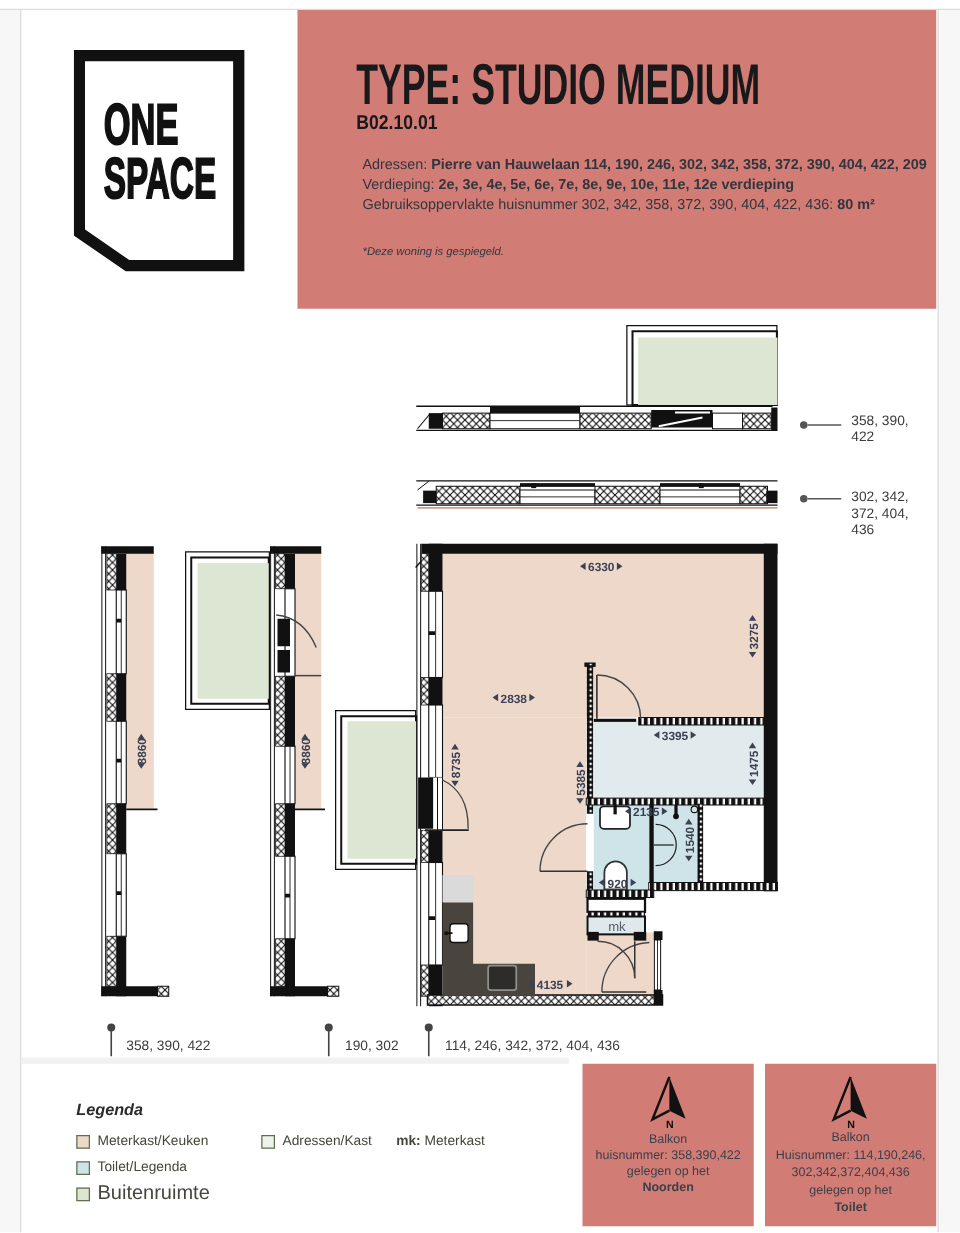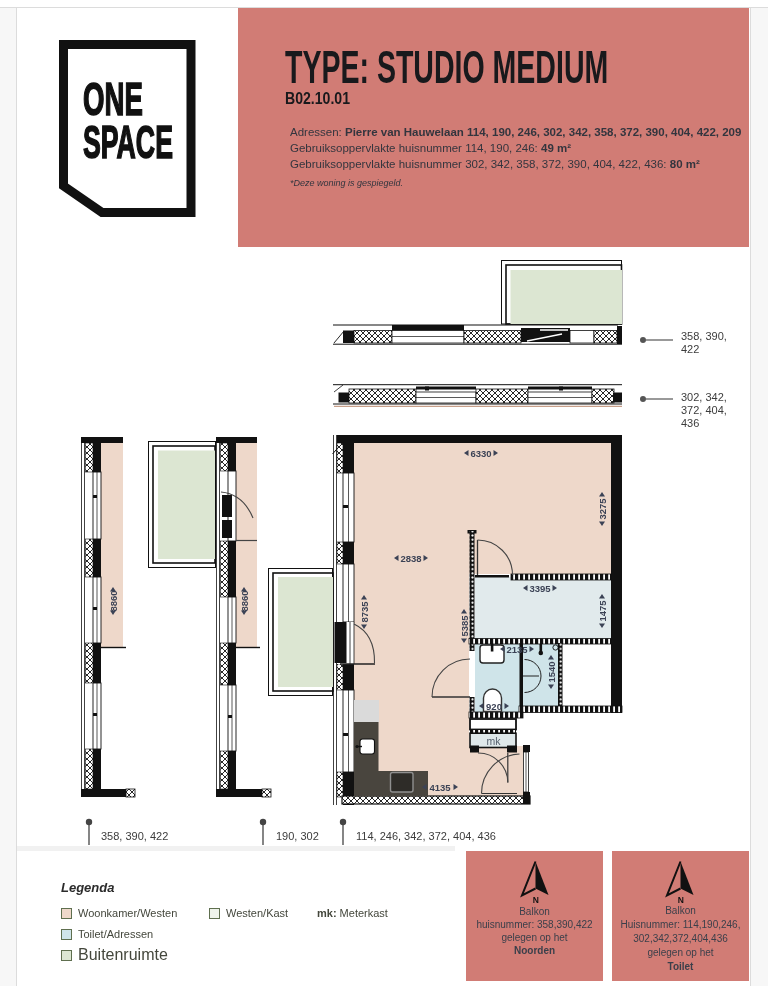--- a/index.html
+++ b/index.html
@@ -23,23 +23,23 @@
   <text transform="translate(24,75) scale(0.60,1)" font-size="46" font-weight="bold" fill="#111111" stroke="#111111" stroke-width="1.6">ONE</text>
   <text transform="translate(24,118) scale(0.58,1)" font-size="46" font-weight="bold" fill="#111111" stroke="#111111" stroke-width="1.6">SPACE</text>
 </svg>
 
 <div class="abs" style="left:285px;top:44px;font-size:46px;font-weight:bold;color:#19191c;transform:scaleX(0.62);transform-origin:0 0;line-height:1;white-space:nowrap;">TYPE: STUDIO MEDIUM</div>
 
 <div class="abs" style="left:285px;top:91px;font-size:16px;font-weight:bold;color:#19191c;transform:scaleX(0.88);transform-origin:0 0;line-height:1;white-space:nowrap;">B02.10.01</div>
 
 <div class="abs" style="left:290px;top:124px;width:460px;font-size:11.5px;line-height:16px;color:#33353e;">
   <div>Adressen: <b>Pierre van Hauwelaan 114, 190, 246, 302, 342, 358, 372, 390, 404, 422, 209</b></div>
-  <div>Gebruiksoppervlakte huisnummer 114, 190, 246: <b>49 m²</b></div>
+  <div>Verdieping: <b>2e, 3e, 4e, 5e, 6e, 7e, 8e, 9e, 10e, 11e, 12e verdieping</b></div>
   <div>Gebruiksoppervlakte huisnummer 302, 342, 358, 372, 390, 404, 422, 436: <b>80 m²</b></div>
-  <div style="font-size:9px;font-style:italic;padding-top:3px;">*Deze woning is gespiegeld.</div>
+  <div style="font-size:9px;font-style:italic;padding-top:3px;margin-top:18px;">*Deze woning is gespiegeld.</div>
 </div>
 
 <div class="abs" style="left:17px;top:846px;width:438px;height:5px;background:#f1f1f1;"></div>
 
 <svg class="abs" style="left:0;top:250px;" width="768" height="600" viewBox="0 250 768 600">
   <defs>
     <pattern id="hx" width="6" height="6" patternUnits="userSpaceOnUse">
       <rect width="6" height="6" fill="#ffffff"></rect>
       <path d="M0,0 L6,6 M6,0 L0,6" stroke="#111111" stroke-width="0.9" fill="none"></path>
     </pattern>
@@ -470,30 +470,30 @@
     <line x1="343" y1="824" x2="343" y2="845" stroke="#444" stroke-width="1.3"></line>
     <text x="356" y="840" font-size="11" fill="#3c3c3c">114, 246, 342, 372, 404, 436</text>
   </g>
 
   </g>
 </svg>
 
 <div class="abs" style="left:61px;top:880px;font-size:13px;font-weight:bold;color:#2b2b2b;font-style:italic;">Legenda</div>
 
 <div class="abs" style="left:61px;top:908px;width:9px;height:9px;background:#eed8ca;border:1px solid #5f6f4f;"></div>
-<div class="abs" style="left:78px;top:907px;font-size:11px;color:#44473c;">Woonkamer/Westen</div>
+<div class="abs" style="left:78px;top:907px;font-size:11px;color:#44473c;">Meterkast/Keuken</div>
 
 <div class="abs" style="left:61px;top:929px;width:9px;height:9px;background:#cfe4e9;border:1px solid #5f6f4f;"></div>
-<div class="abs" style="left:78px;top:928px;font-size:11px;color:#44473c;">Toilet/Adressen</div>
+<div class="abs" style="left:78px;top:928px;font-size:11px;color:#44473c;">Toilet/Legenda</div>
 
 <div class="abs" style="left:61px;top:950px;width:9px;height:9px;background:#dce6d2;border:1px solid #5f6f4f;"></div>
 <div class="abs" style="left:78px;top:946px;font-size:16px;color:#44473c;">Buitenruimte</div>
 
 <div class="abs" style="left:209px;top:908px;width:9px;height:9px;background:#eef3ea;border:1px solid #5f6f4f;"></div>
-<div class="abs" style="left:226px;top:907px;font-size:11px;color:#44473c;">Westen/Kast</div>
+<div class="abs" style="left:226px;top:907px;font-size:11px;color:#44473c;">Adressen/Kast</div>
 
 <div class="abs" style="left:317px;top:907px;font-size:11px;color:#44473c;"><b>mk:</b> Meterkast</div>
 
 <div class="abs" style="left:466px;top:851px;width:137px;height:130px;background:#d17c75;"></div>
 <svg class="abs" style="left:466px;top:851px;" width="137" height="130" viewBox="0 0 137 130">
   <path d="M 69.5 10.5 L 82.5 44 L 69.5 37.5 Z" fill="#111111"></path>
   <path d="M 69.5 10.5 L 56 44.5 L 69.5 37.5" fill="none" stroke="#111111" stroke-width="2"></path>
   <text x="69.8" y="51.5" font-size="8.5" font-weight="bold" fill="#111111" text-anchor="middle">N</text>
 </svg>
 <div class="abs" style="left:466px;top:905px;width:137px;text-align:center;font-size:10px;line-height:13px;color:#3a3f4a;">Balkon<br>huisnummer: 358,390,422<br>gelegen op het<br><b>Noorden</b></div>

